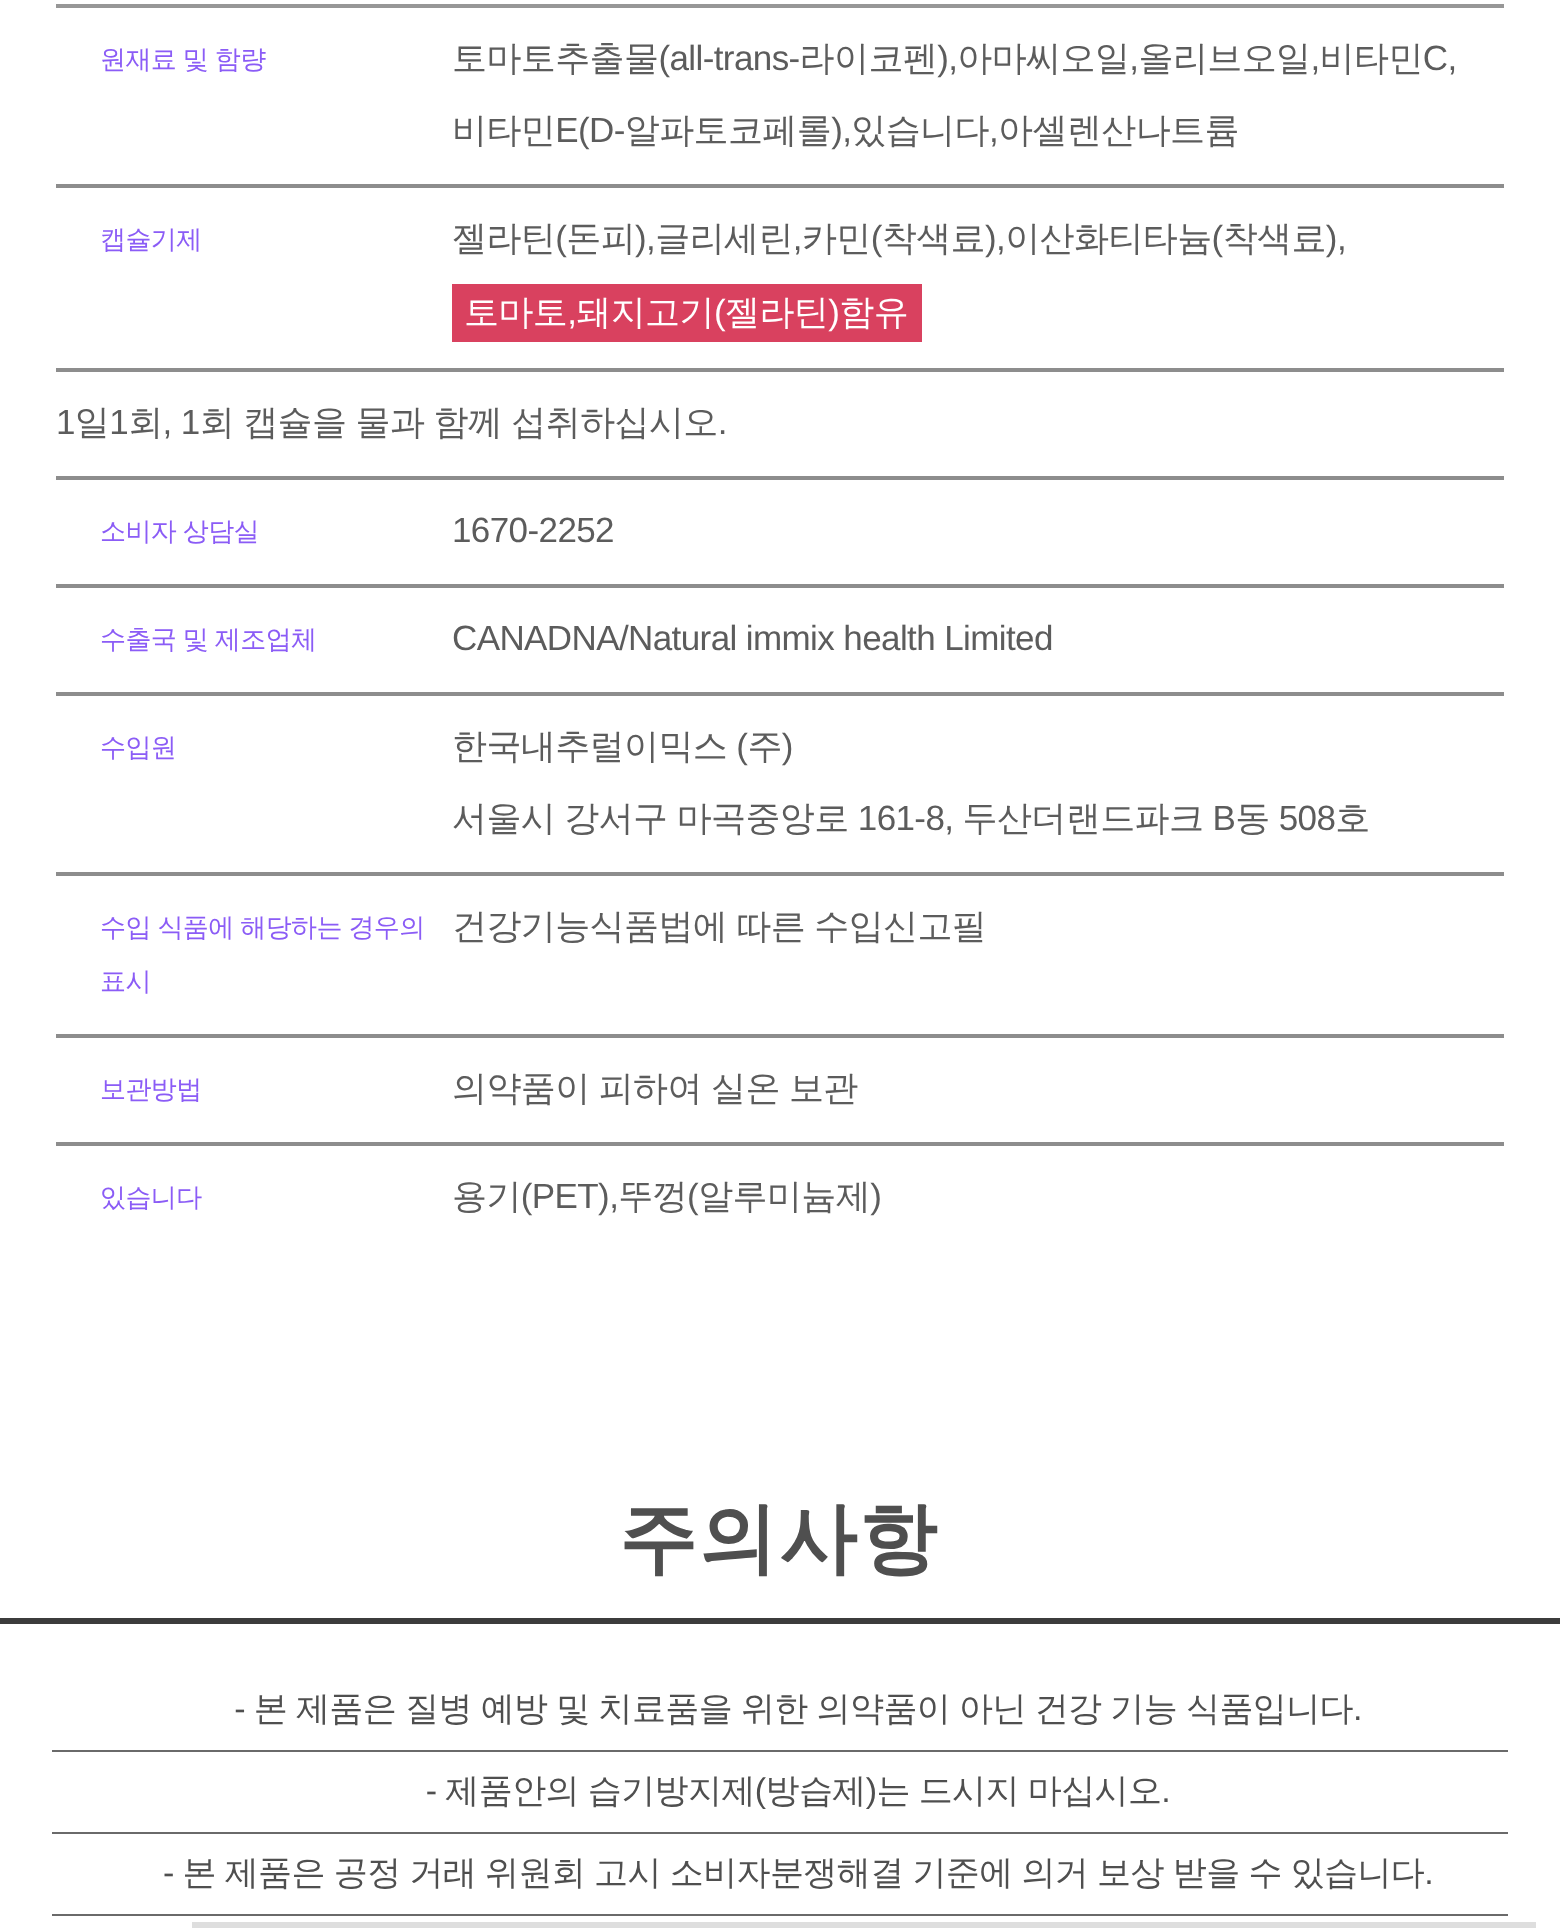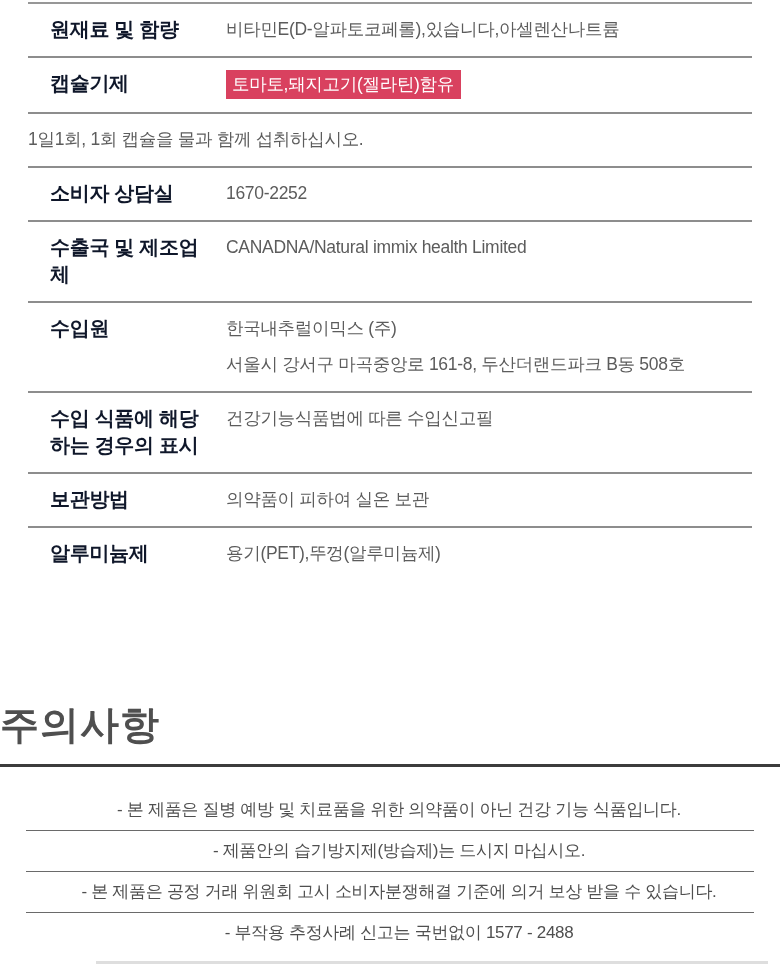--- a/index.html
+++ b/index.html
@@ -29,23 +29,23 @@
   }
   .spec-row:last-child {
     border-bottom: none;
     padding-bottom: 18px;
   }
   .spec-label {
     width: 198px;
     box-sizing: border-box;
     padding-left: 22px;
     padding-right: 10px;
-    font-size: 20px;
-    font-weight: bold;
-    color: #0f172a;
+    font-size: 13px;
+    font-weight: normal;
+    color: #8b5cf6;
     line-height: 27px;
     letter-spacing: -0.3px;
   }
   .spec-value {
     flex: 1;
     font-size: 17.5px;
     color: #5c5c5c;
     letter-spacing: -0.3px;
   }
   .spec-line { line-height: 27px; }
@@ -54,20 +54,21 @@
     display: inline-block;
     color: #ffffff;
     padding: 3px 7px 4px 6px;
     line-height: 22px;
     font-size: 17.5px;
   }
 
   
   .caution-title {
     margin: 118px 0 0 0;
+    text-align: center;
     font-size: 39px;
     font-weight: bold;
     color: #4f4f4f;
     letter-spacing: 1px;
     line-height: 44px;
   }
   .heavy-rule {
     height: 3px;
     background: #3c3c3c;
     margin-top: 17px;
@@ -98,26 +99,28 @@
 </style>
 </head>
 <body>
 
 <div class="page">
 
   <section class="spec-table">
       <div class="spec-row">
         <div class="spec-label">원재료 및 함량</div>
         <div class="spec-value">
+          <div class="spec-line">토마토추출물(all-trans-라이코펜),아마씨오일,올리브오일,비타민C,</div>
           <div class="spec-line">비타민E(D-알파토코페롤),있습니다,아셀렌산나트륨</div>
         </div>
       </div>
       <div class="spec-row">
         <div class="spec-label">캡슐기제</div>
         <div class="spec-value">
+          <div class="spec-line">젤라틴(돈피),글리세린,카민(착색료),이산화티타늄(착색료),</div>
           <div class="spec-line"><span class="spec-highlight" style="background: rgb(217, 65, 95); color: rgb(255, 255, 255);">토마토,돼지고기(젤라틴)함유</span></div>
         </div>
       </div>
       <div class="spec-row">
         <div class="spec-value">
           <div class="spec-line">1일1회, 1회 캡슐을 물과 함께 섭취하십시오.</div>
         </div>
       </div>
       <div class="spec-row">
         <div class="spec-label">소비자 상담실</div>
@@ -144,21 +147,21 @@
           <div class="spec-line">건강기능식품법에 따른 수입신고필</div>
         </div>
       </div>
       <div class="spec-row">
         <div class="spec-label">보관방법</div>
         <div class="spec-value">
           <div class="spec-line">의약품이 피하여 실온 보관</div>
         </div>
       </div>
       <div class="spec-row">
-        <div class="spec-label">알루미늄제</div>
+        <div class="spec-label">있습니다</div>
         <div class="spec-value">
           <div class="spec-line">용기(PET),뚜껑(알루미늄제)</div>
         </div>
       </div>
     </section>
 
   <h1 class="caution-title">주의사항</h1>
 
   <div class="heavy-rule"></div>
 

